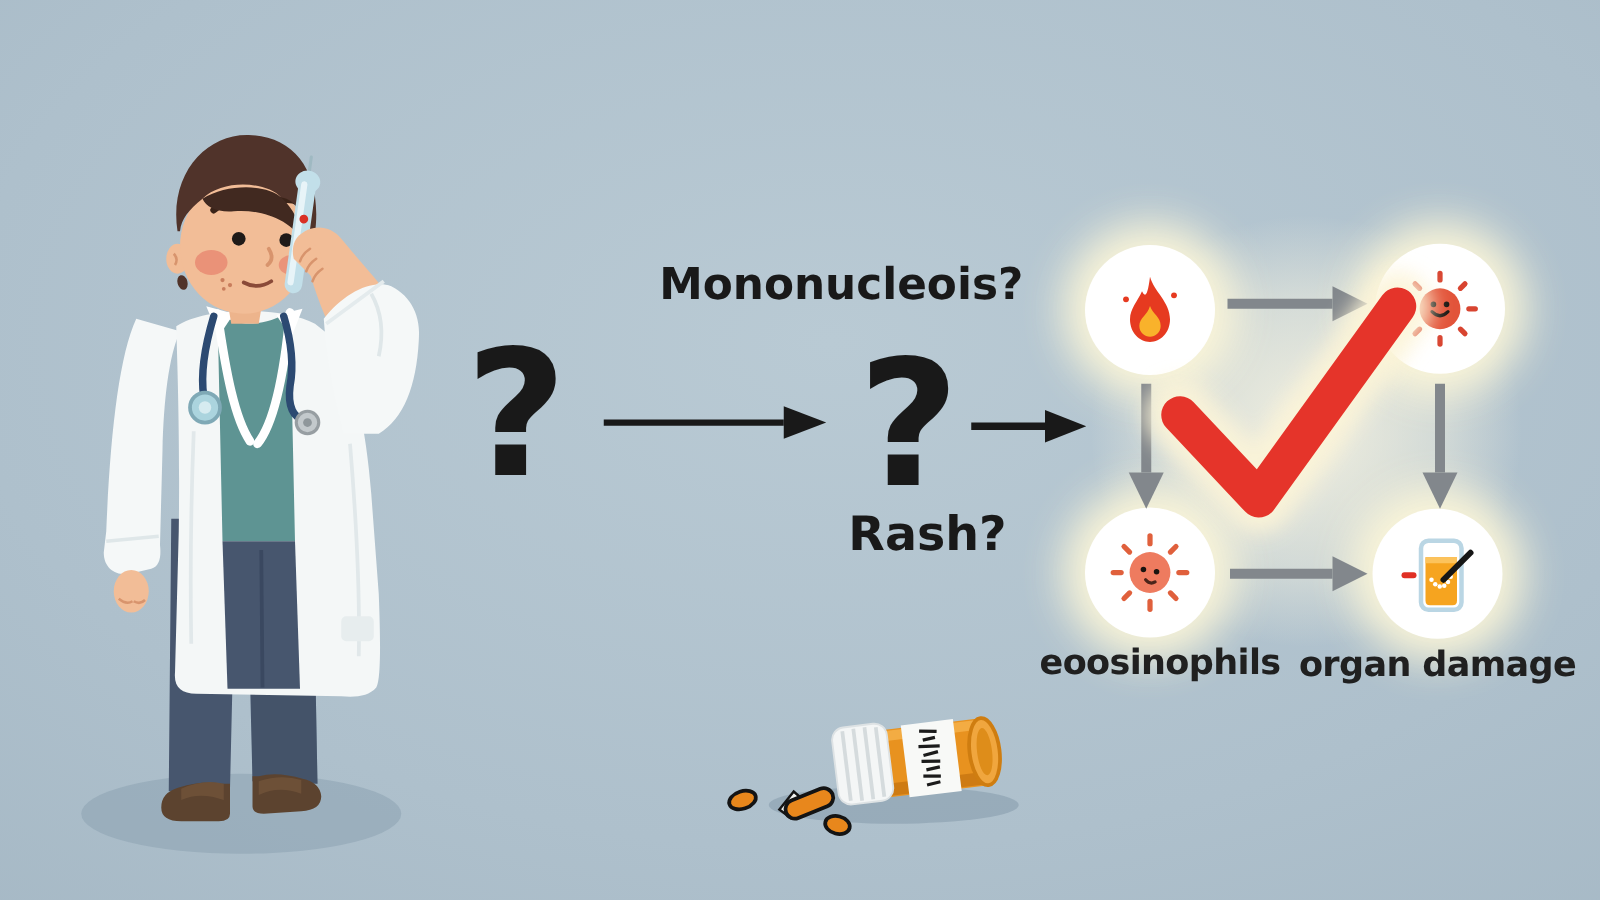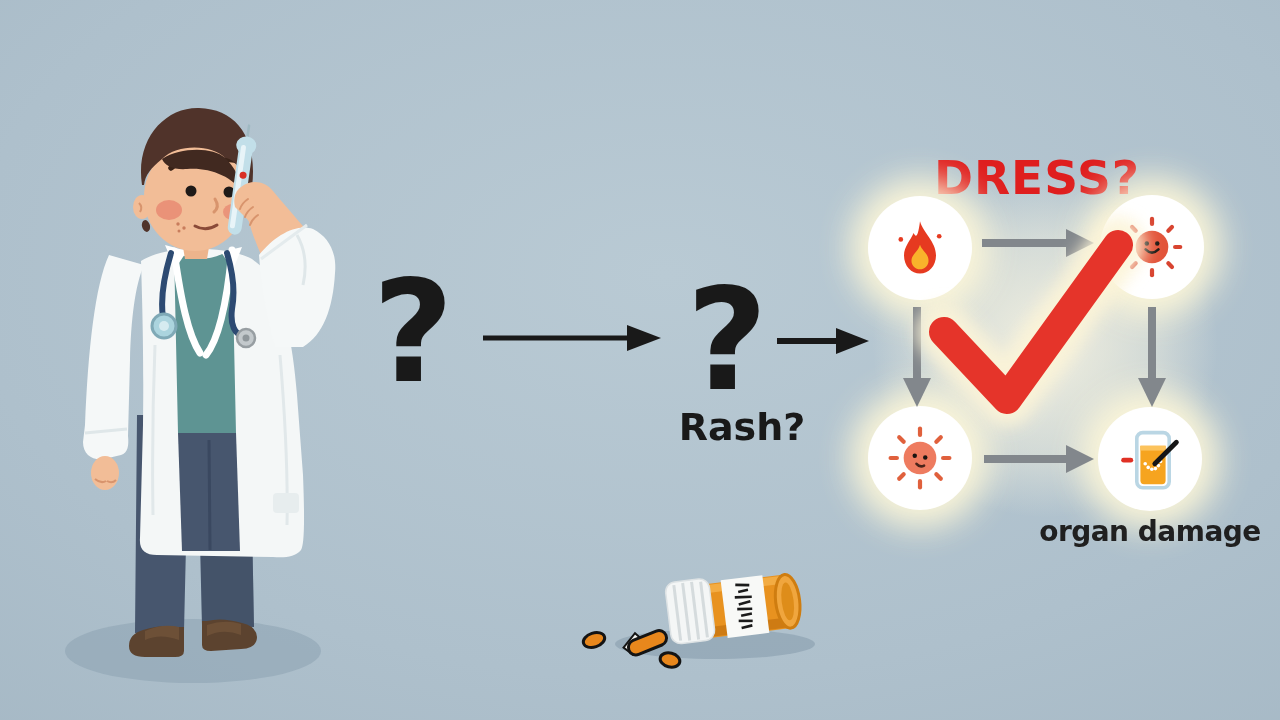--- a/index.html
+++ b/index.html
@@ -110,24 +110,24 @@
         <path d="M208,112 Q202,116 200,122"></path>
         <path d="M213,120 Q207,124 205,130"></path>
     </g>
 
     <path fill="#f5f8f8" d="M214,160 C230,140 252,128 268,134 C284,142 292,158 290,178 C288,214 278,240 258,252 L230,252 C222,222 216,190 214,160 Z"></path>
     <path d="M252,140 C260,154 262,172 258,190" stroke="#dfe7e9" stroke-width="3" fill="none"></path>
     <path d="M216,164 L262,130" stroke="#e4ebed" stroke-width="3" fill="none"></path>
   </svg>
 
   <div class="abs ctr qmark" style="left:413px;top:333px;">?</div>
+  <div class="abs ctr mono-word" style="left:673px;top:228px;">Mononucleois?</div>
   <div class="abs ctr qmark" style="left:727px;top:341px;">?</div>
   <div class="abs ctr word" style="left:742px;top:427px;">Rash?</div>
 
-  <div class="abs ctr dress-title" style="left:1037px;top:177px;">DRESS?</div>
 
   <div class="abs node" style="left:868px;top:196px;">
     <svg width="64" height="64" viewBox="0 0 60 60">
       <circle cx="12" cy="22" r="2.2" fill="var(--flame-red,#e63a20)"></circle>
       <circle cx="48" cy="19" r="2.2" fill="var(--flame-red,#e63a20)"></circle>
       <path fill="var(--flame-red,#e63a20)" d="M30,5 C33,16 45,24 45,37 C45,47 38,54 30,54 C22,54 15,47 15,37 C15,29 21,23 24,16 C26,20 28,21 30,5 Z"></path>
       <path fill="var(--flame-yellow,#f9b22b)" d="M30,27 C32,33 38,35 38,42 C38,47 34,50 30,50 C26,50 22,47 22,42 C22,36 28,34 30,27 Z"></path>
     </svg>
   </div>
 
@@ -180,20 +180,21 @@
           <circle cx="28.5" cy="37" r="1.5"></circle>
           <circle cx="31.5" cy="38.5" r="1.5"></circle>
         <circle cx="34.5" cy="38" r="1.5"></circle>
           <circle cx="37" cy="35.5" r="1.5"></circle>
           <circle cx="38.8" cy="32" r="1.5"></circle>
       </g>
       <line x1="52" y1="16" x2="34" y2="34" stroke="#161616" stroke-width="4" stroke-linecap="round"></line>
     </svg>
   </div>
 
+  <div class="abs ctr node-label" style="left:928px;top:530px;">eoosinophils</div>
   <div class="abs ctr node-label" style="left:1150px;top:531px;">organ damage</div>
 
   <svg class="abs overlay" width="1280" height="720" viewBox="0 0 1280 720">
     <defs>
         <filter id="soften" x="-60%" y="-60%" width="220%" height="220%">
           <feGaussianBlur stdDeviation="8"></feGaussianBlur>
         </filter>
       </defs>
 
     <g stroke="var(--ink,#191919)" fill="var(--ink,#191919)">

